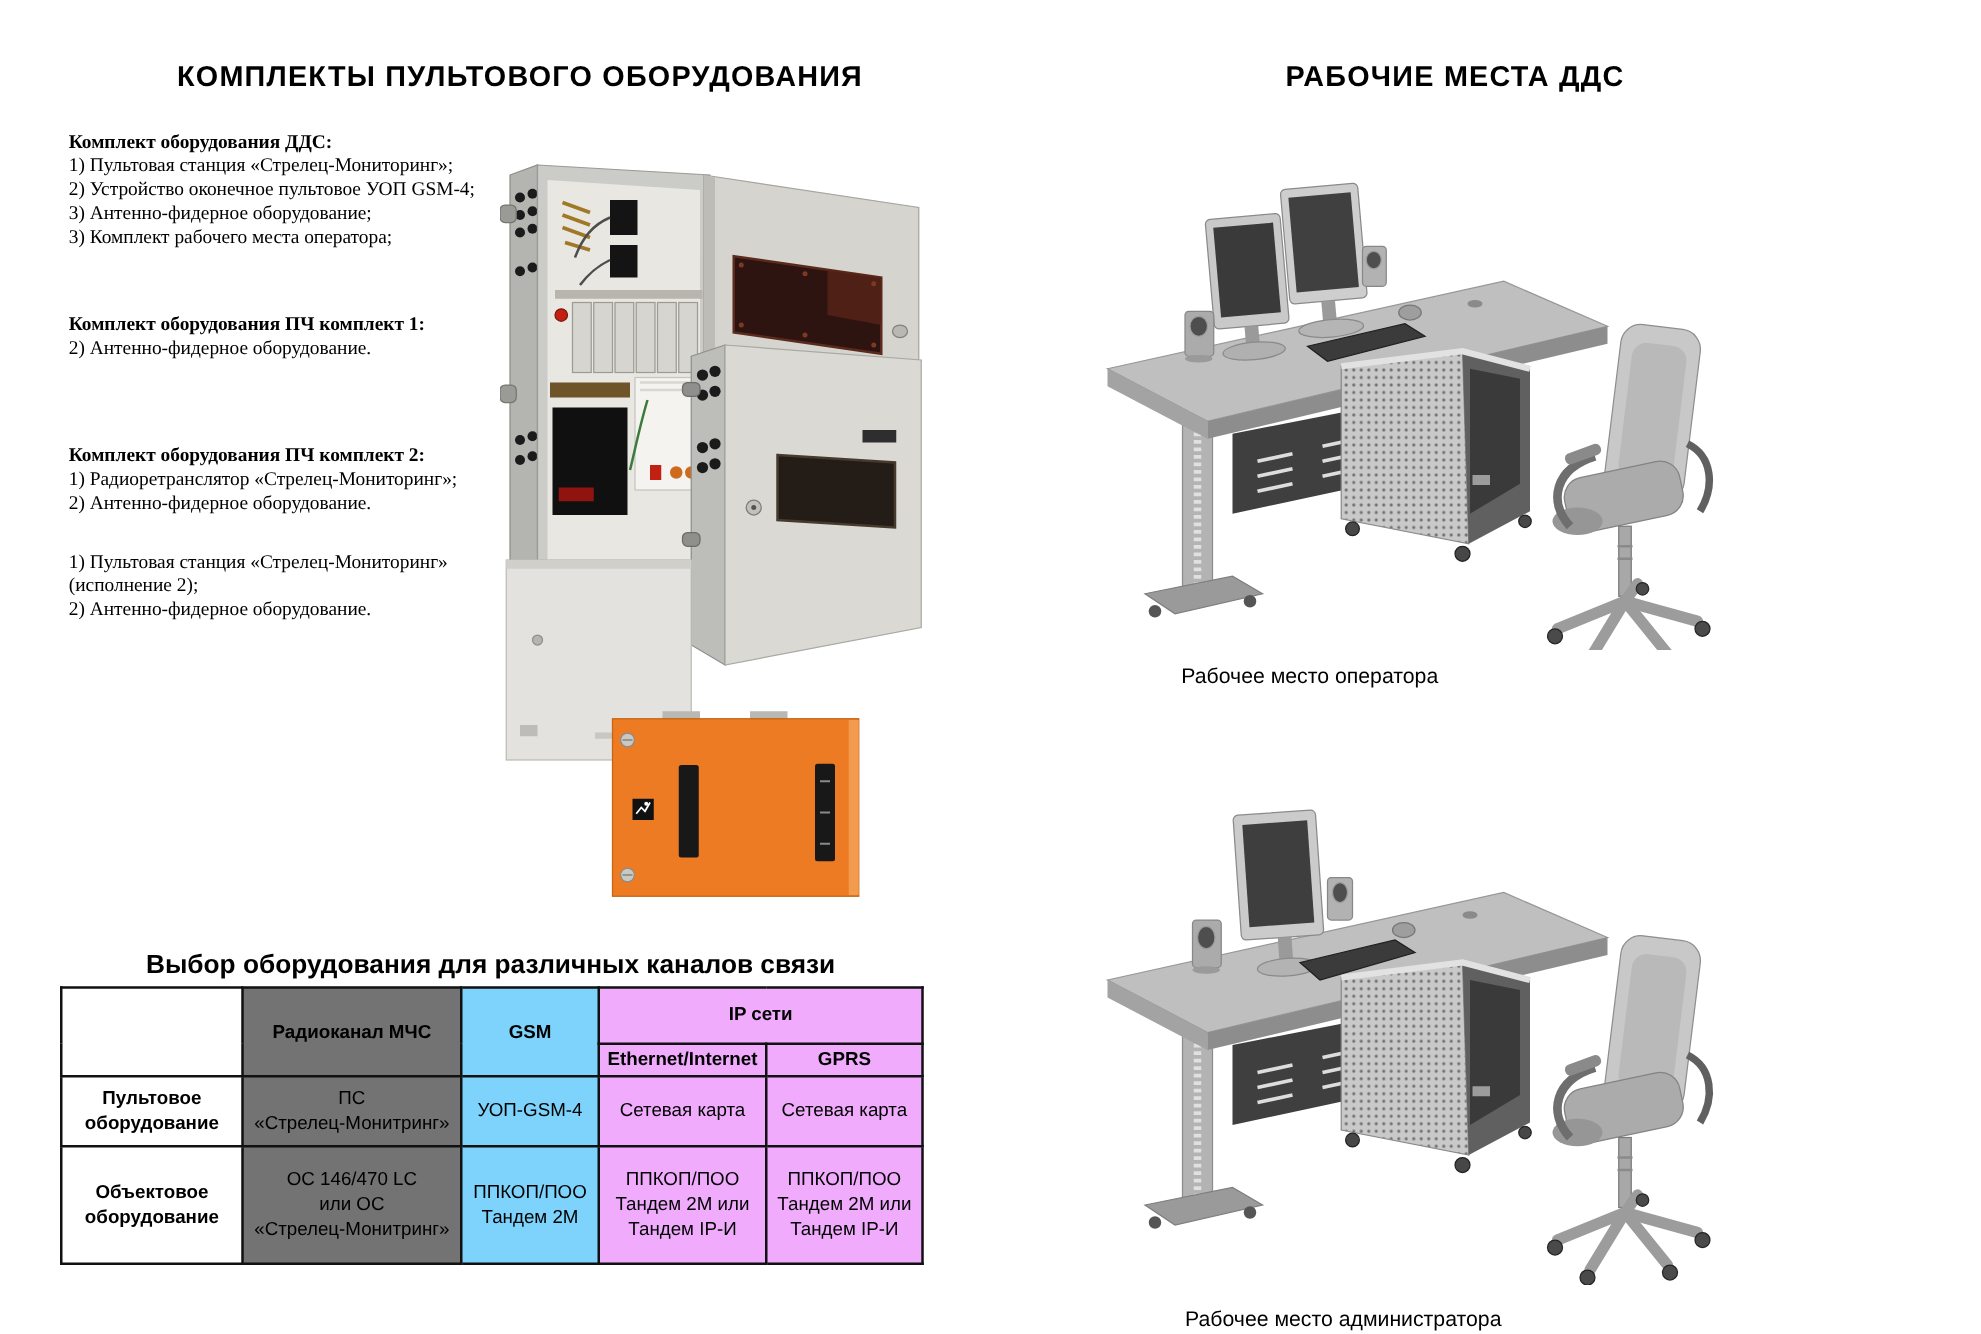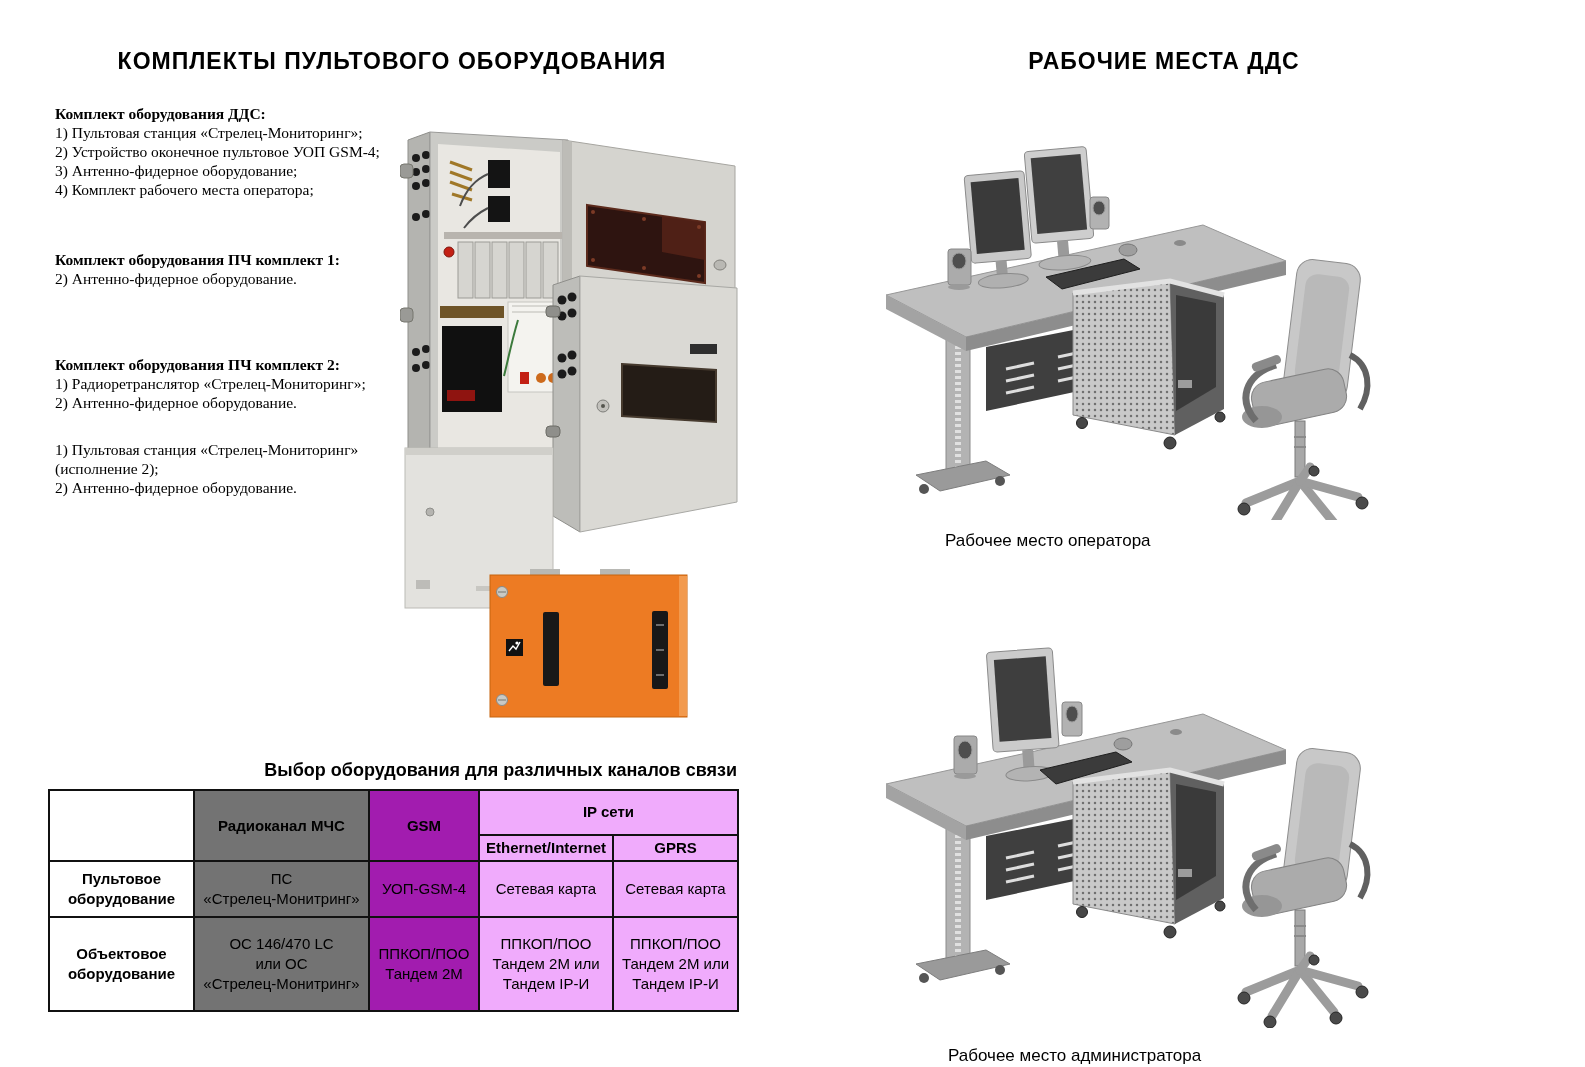--- a/index.html
+++ b/index.html
@@ -2,41 +2,41 @@
 <html><head>
 <meta charset="utf-8">
 <style>
   html,body{margin:0;padding:0;background:#ffffff;}
   body{width:1585px;height:1067px;position:relative;font-family:"Liberation Sans",sans-serif;color:#000;}
   .abs{position:absolute;}
   .page-title{font-weight:bold;font-size:23px;letter-spacing:1px;text-align:center;white-space:nowrap;}
   .eq-block{left:55px;width:365px;font-size:15.5px;line-height:19px;font-family:Liberation Serif, serif;}
   .eq-head{font-weight:bold;white-space:pre-line;}
   .eq-item{white-space:pre-line;}
-  .tbl-title{left:48px;top:760px;width:689px;text-align:right;font-weight:bold;font-size:18px;}
+  .tbl-title{left:48px;top:760px;width:689px;text-align:center;font-weight:bold;font-size:21px;}
   table.sel{border-collapse:collapse;table-layout:fixed;width:689px;}
   table.sel td{border:2px solid #111;text-align:center;vertical-align:middle;font-size:15px;white-space:pre-line;padding:2px 4px;line-height:1.35;}
   .bold{font-weight:bold;}
   .c-orange{background:#737373;}
-  .c-gray{background:#a21caf;}
+  .c-gray{background:#7dd3fc;}
   .c-green{background:#f0abfc;}
   .caption{font-weight:normal;font-size:17px;text-align:left;white-space:nowrap;margin-top:20px;}
 </style>
 </head>
 <body>
 
-<div class="abs page-title" style="left:47px;top:48px;width:690px;">КОМПЛЕКТЫ ПУЛЬТОВОГО ОБОРУДОВАНИЯ</div>
+<div class="abs page-title" style="left:71px;top:48px;width:690px;">КОМПЛЕКТЫ ПУЛЬТОВОГО ОБОРУДОВАНИЯ</div>
 <div class="abs page-title" style="left:944px;top:48px;width:440px;">РАБОЧИЕ МЕСТА ДДС</div>
 
 <div class="abs eq-block" style="top:104px;">
   <div class="eq-head">Комплект оборудования ДДС:</div>
   <div class="eq-item">1) Пультовая станция «Стрелец-Мониторинг»;</div>
   <div class="eq-item">2) Устройство оконечное пультовое УОП GSM-4;</div>
   <div class="eq-item">3) Антенно-фидерное оборудование;</div>
-  <div class="eq-item">4) Комплект рабочего места оператора;</div>
+  <div class="eq-item">3) Комплект рабочего места оператора;</div>
 </div>
 
 <div class="abs eq-block" style="top:250px;">
   <div class="eq-head">Комплект оборудования ПЧ комплект 1:</div>
   <div class="eq-item">2) Антенно-фидерное оборудование.</div>
 </div>
 
 <div class="abs eq-block" style="top:355px;">
   <div class="eq-head">Комплект оборудования ПЧ комплект 2:</div>
   <div class="eq-item">1) Радиоретранслятор «Стрелец-Мониторинг»;</div>

